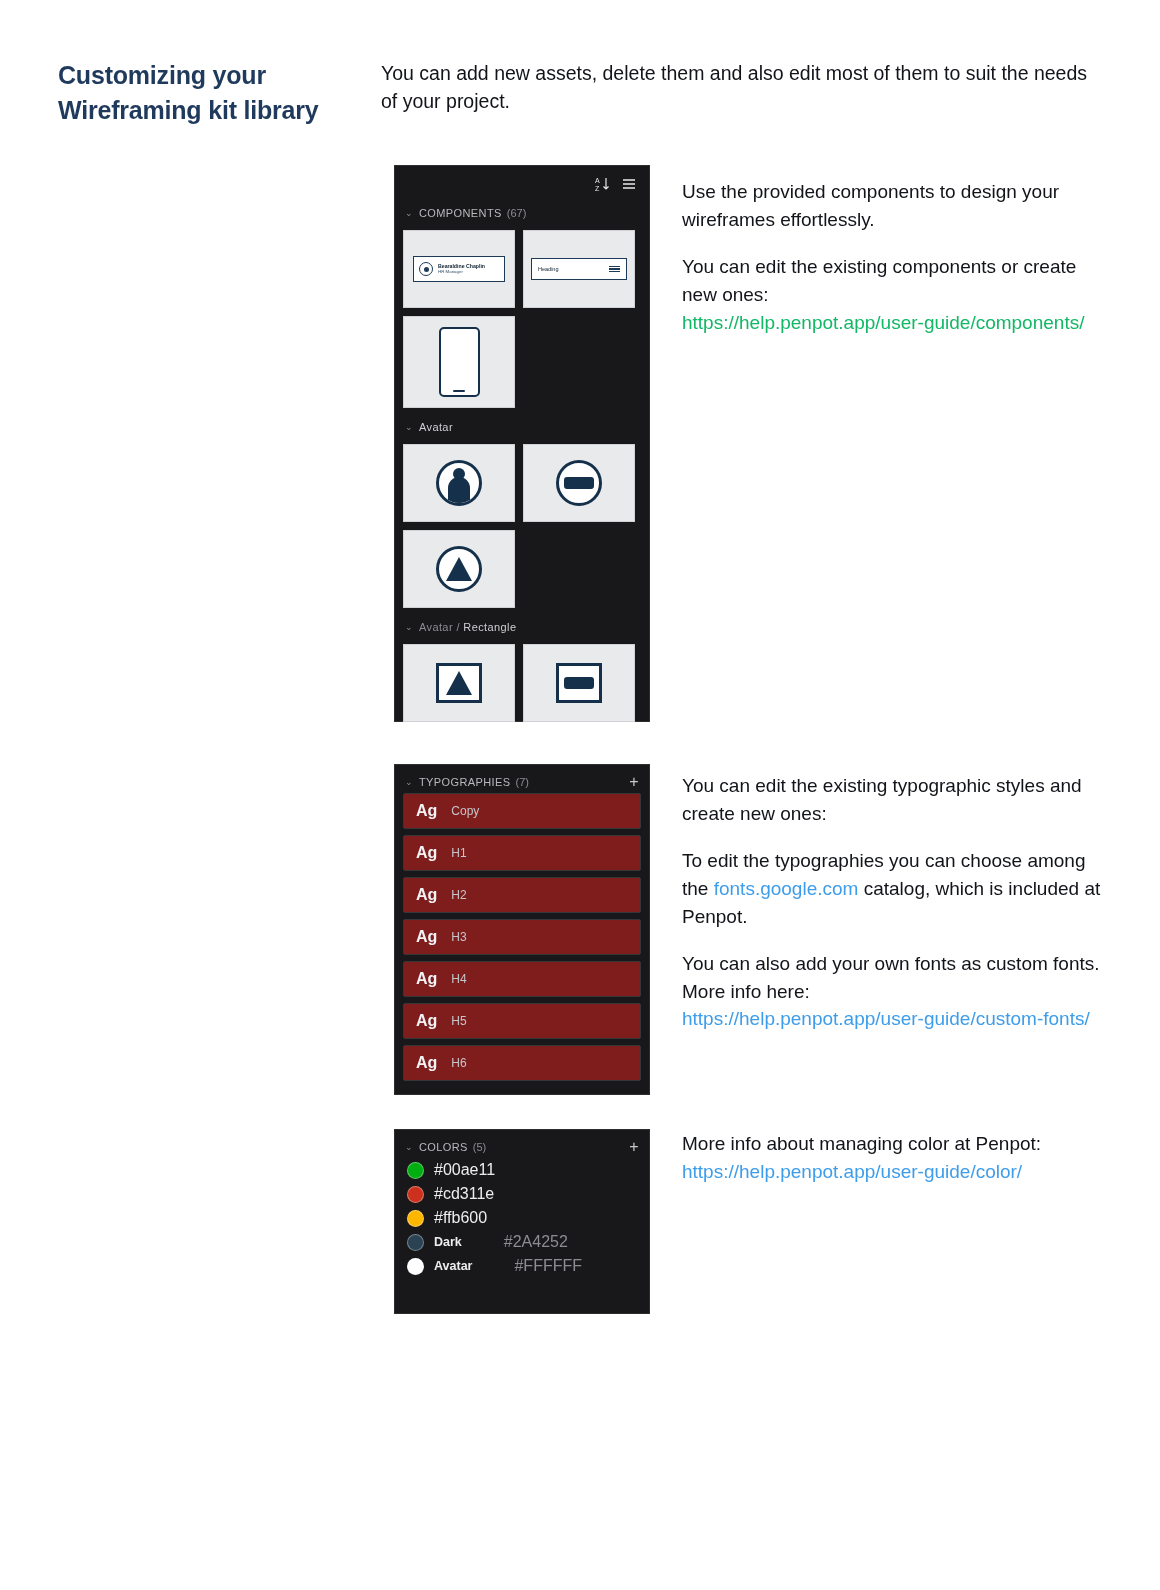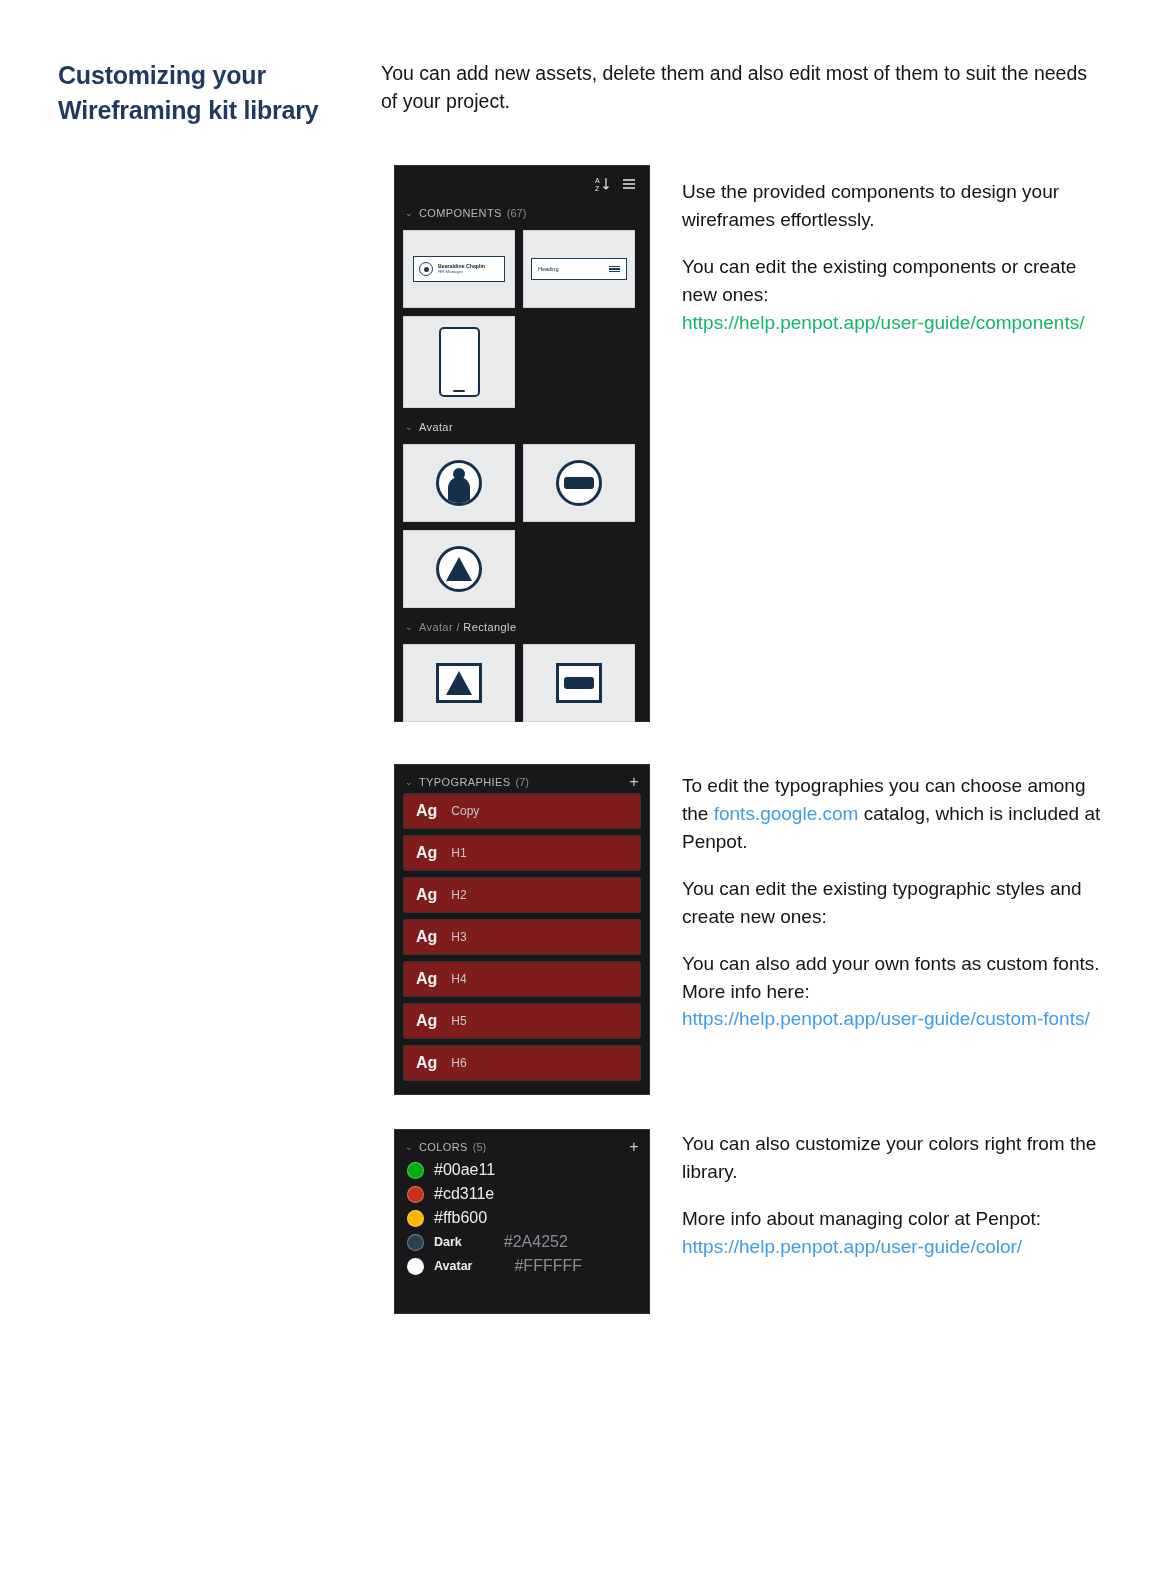--- a/index.html
+++ b/index.html
@@ -376,24 +376,24 @@
         <span class="typo-name">H5</span>
       </div>
       <div class="typo-row">
         <span class="typo-ag">Ag</span>
         <span class="typo-name">H6</span>
       </div>
     </div>
   </div>
 
   <div class="side-text" id="text-typographies">
+    <p>You can edit the existing typographic styles and create new ones:</p>
     <p>
       <span>To edit the typographies you can choose among the </span><a class="blue" href="#">fonts.google.com</a><span> catalog, which is included at Penpot.</span>
     </p>
-    <p>You can edit the existing typographic styles and create new ones:</p>
     <p>
       <span>You can also add your own fonts as custom fonts. More info here:</span><br>
       <a class="blue" href="#">https://help.penpot.app/user-guide/custom-fonts/</a>
     </p>
   </div>
 
   <div class="panel" id="panel-colors">
     <div class="group-head" style="margin-top:6px;">
       <span class="caret">⌄</span>
       <span>COLORS</span>
@@ -421,20 +421,19 @@
       </div>
       <div class="color-row">
         <span class="swatch" style="background:#FFFFFF"></span>
         <span class="color-label">Avatar</span>
         <span class="color-hex dim">#FFFFFF</span>
       </div>
     </div>
   </div>
 
   <div class="side-text" id="text-colors">
-    <p>You can also customize your colors right from the library.</p>
     <p>
       <span>More info about managing color at Penpot:</span><br>
       <a class="blue" href="#">https://help.penpot.app/user-guide/color/</a>
     </p>
   </div>
 
 </div>
 
 </body></html>

